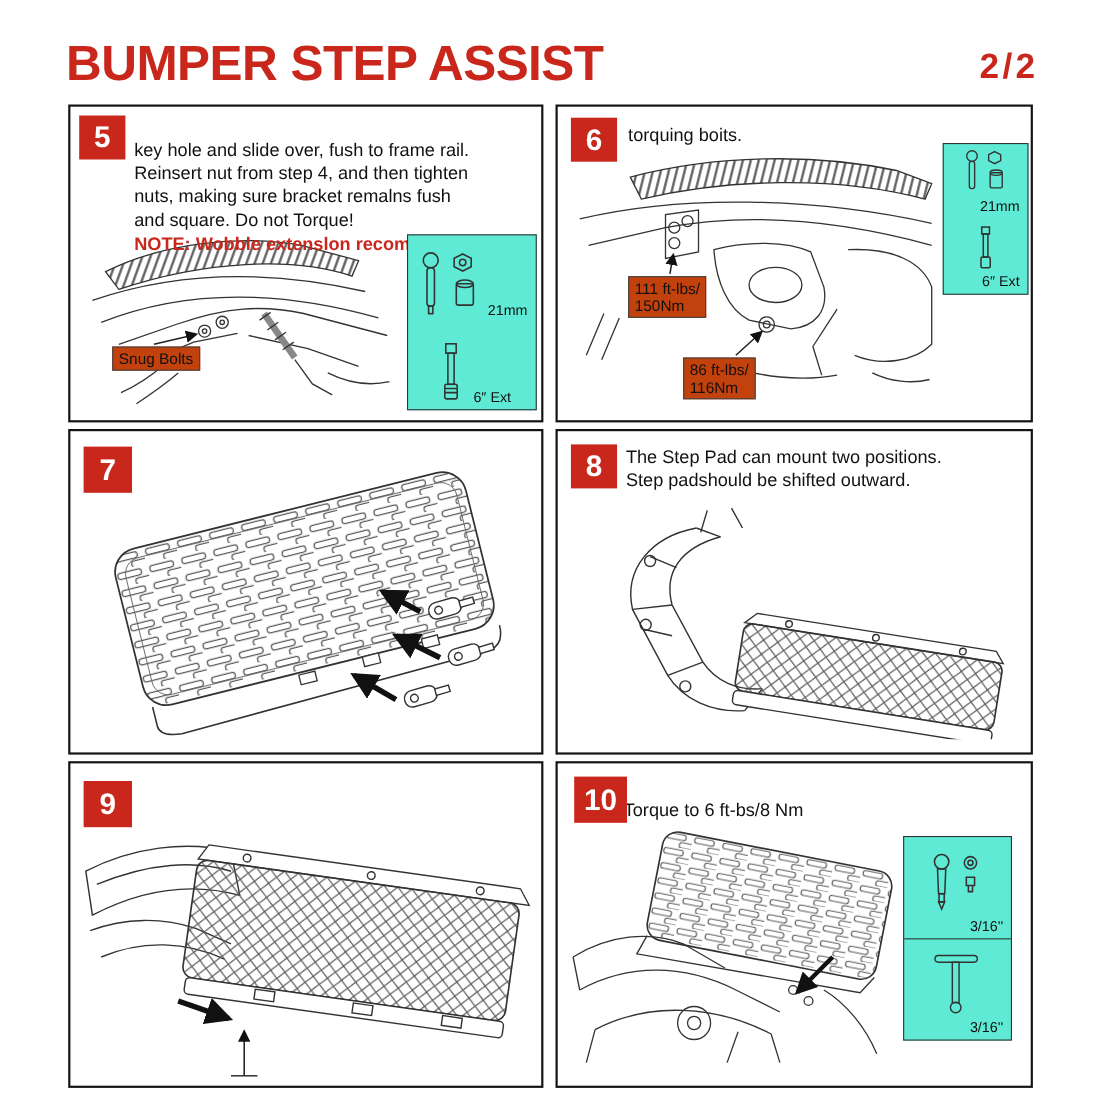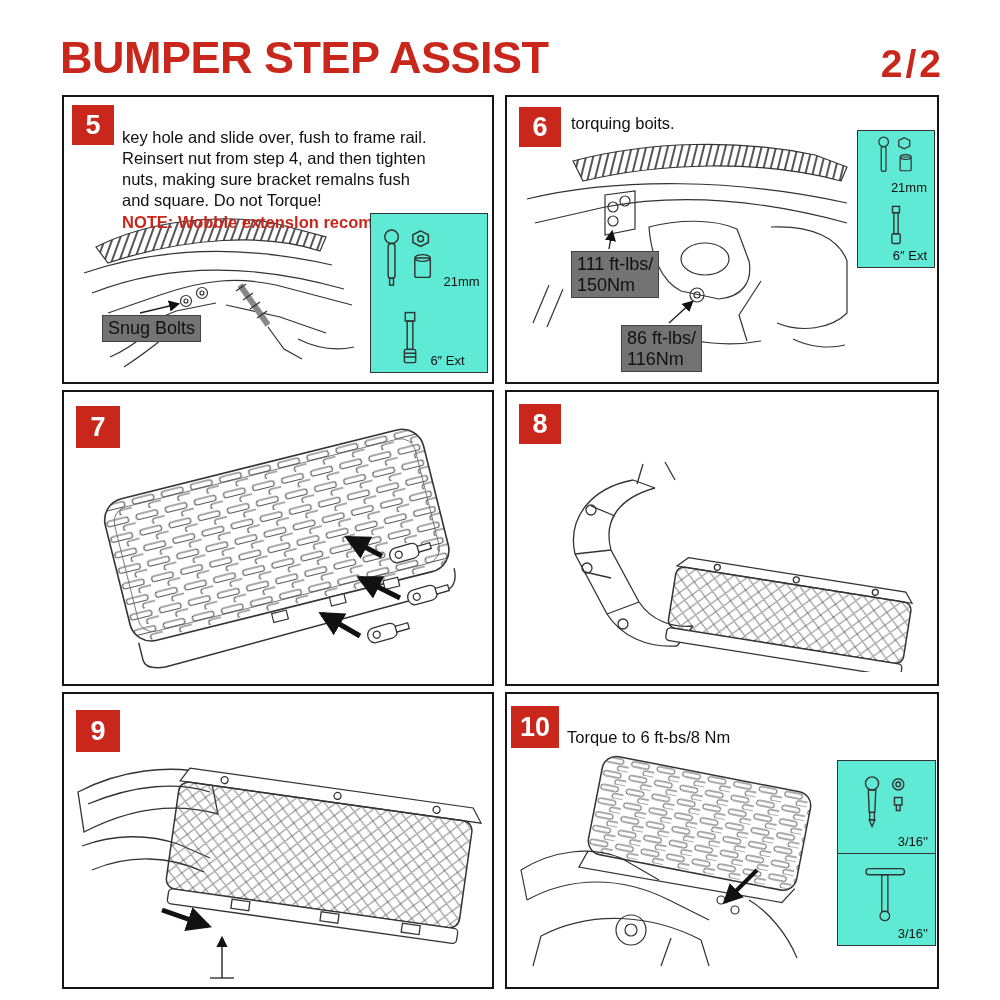--- a/index.html
+++ b/index.html
@@ -3,28 +3,28 @@
 <meta charset="utf-8">
 <style>
   :root { --accent:#c9271c; }
   html,body{margin:0;padding:0;}
   body{
     width:1000px;height:1000px;position:relative;background:#fff;
     font-family:"Liberation Sans",sans-serif;color:#111;overflow:hidden;
   }
   .header-title{position:absolute;left:60px;top:32px;font-size:45px;font-weight:bold;
     color:var(--accent);letter-spacing:-0.5px;text-align:center;}
-  .header-page{position:absolute;right:56px;top:42px;font-size:39px;font-weight:bold;
+  .header-page{position:absolute;right:56px;top:42px;font-size:32px;font-weight:bold;
     color:var(--accent);letter-spacing:3px;}
   .panel{position:absolute;border:2px solid #141414;background:#fff;}
   .badge{position:absolute;background:var(--accent);color:#fff;font-weight:bold;
     font-size:27px;display:flex;align-items:center;justify-content:center;z-index:3;}
   .ptext{position:absolute;font-size:16.5px;line-height:1.27;white-space:pre-line;z-index:2;}
   .pnote{font-weight:bold;color:var(--accent);white-space:pre-line;margin-top:1px;}
-  .callout{position:absolute;border:1.3px solid #444;background:#737373;font-size:18px;
+  .callout{position:absolute;border:1.3px solid #444;background:#c2410c;font-size:14px;
     line-height:1.15;padding:2px 5px;white-space:pre-line;z-index:2;}
   .toolbox{position:absolute;border:1.6px solid #333;background:#5eead4;display:flex;
     flex-direction:column;z-index:2;}
   .toolbox.divided > .tool-cell:first-child{border-bottom:1.4px solid #333;}
   .tool-cell{flex:1;display:flex;align-items:flex-end;justify-content:center;gap:3px;padding:4px;}
   .tool-cell.vertical{flex-direction:column;align-items:center;justify-content:flex-end;gap:1px;}
   .tool-cell.vertical .tool-label{align-self:flex-end;padding-right:3px;}
   .tool-label{font-size:13px;color:#111;white-space:nowrap;}
   .draw{position:absolute;z-index:1;}
 </style>
@@ -212,20 +212,22 @@
     <g stroke="#111" stroke-width="5" marker-end="url(#ah7)">
       <line x1="312" y1="156" x2="278" y2="138"></line>
       <line x1="330" y1="198" x2="290" y2="178"></line>
       <line x1="290" y1="236" x2="252" y2="214"></line>
     </g>
   </svg>
 </section>
 
 <section class="panel" style="left:505px;top:390px;width:430px;height:292px">
   <div class="badge" style="left:12px;top:12px;width:42px;height:40px">8</div>
+  <div class="ptext" style="left:62px;top:14px;width:360px">The Step Pad can mount two positions.
+Step padshould be shifted outward.</div>
 
   <svg class="draw" style="left:8px;top:66px" width="414" height="214" viewBox="0 0 414 214">
     <defs>
       <pattern id="mesh8" width="13" height="13" patternUnits="userSpaceOnUse">
         <path d="M0,6.5 L6.5,0 L13,6.5 L6.5,13 Z" fill="none" stroke="#555" stroke-width="1"></path>
       </pattern>
     </defs>
     <g fill="none" stroke="#333" stroke-width="1.3">
       <path d="M128,6 L122,26 M150,4 L160,22"></path>
       <path d="M118,22 C76,30 52,60 60,96 L92,156 C106,178 132,190 162,188"></path>
@@ -279,21 +281,21 @@
         <rect x="232" y="110" width="18" height="9" fill="#fff" stroke="#333"></rect>
       </g>
       <line x1="92" y1="156" x2="138" y2="172" stroke="#111" stroke-width="5" marker-end="url(#ah9)"></line>
       <line x1="152" y1="224" x2="152" y2="184" stroke="#222" stroke-width="1.4" marker-end="url(#ah9s)"></line>
       <path d="M140,224 L164,224" stroke-width="1.4"></path>
     </g>
   </svg>
 </section>
 
 <section class="panel" style="left:505px;top:692px;width:430px;height:293px">
-  <div class="badge" style="left:4px;top:12px;width:48px;height:42px">10</div>
+  <div class="badge" style="left:15px;top:12px;width:48px;height:42px">10</div>
   <div class="ptext" style="left:60px;top:12px;width:366px">
     <span>Torque to 6 ft-bs/8 Nm</span>
   </div>
 
   <svg class="draw" style="left:6px;top:58px" width="318" height="228" viewBox="0 0 318 228">
     <defs>
       <pattern id="tread10" width="26" height="14" patternUnits="userSpaceOnUse">
         <rect x="2" y="2" width="18" height="5" rx="2.5" fill="none" stroke="#555" stroke-width="1"></rect>
         <rect x="15" y="9" width="18" height="5" rx="2.5" fill="none" stroke="#555" stroke-width="1"></rect>
       </pattern>
@@ -313,21 +315,21 @@
       <circle cx="118" cy="178" r="15"></circle>
         <circle cx="118" cy="178" r="6"></circle>
       <circle cx="208" cy="148" r="4"></circle>
         <circle cx="222" cy="158" r="4"></circle>
       <path d="M236,148 C256,160 274,182 284,206"></path>
       <path d="M148,214 L158,186"></path>
       <line x1="244" y1="118" x2="212" y2="150" stroke="#111" stroke-width="4" marker-end="url(#ah10)"></line>
     </g>
   </svg>
 
-  <div class="toolbox divided" style="left:330px;top:66px;width:97px;height:184px">
+  <div class="toolbox divided" style="left:314px;top:66px;width:97px;height:184px">
     <div class="tool-cell vertical">
       <svg width="60" height="58" viewBox="0 0 64 62">
         <g fill="none" stroke="#333" stroke-width="1.5">
           <circle cx="16" cy="9" r="7"></circle>
           <path d="M12,16 L20,16 L19,40 L13,40 Z"></path>
           <rect x="13.5" y="40" width="5" height="8"></rect>
           <path d="M13,48 h6 l-3,7 z"></path>
           <circle cx="44" cy="10" r="6"></circle>
             <circle cx="44" cy="10" r="2.5"></circle>
           <path d="M40,24 h8 v8 h-8 z M42,32 v6 h4 v-6"></path>

